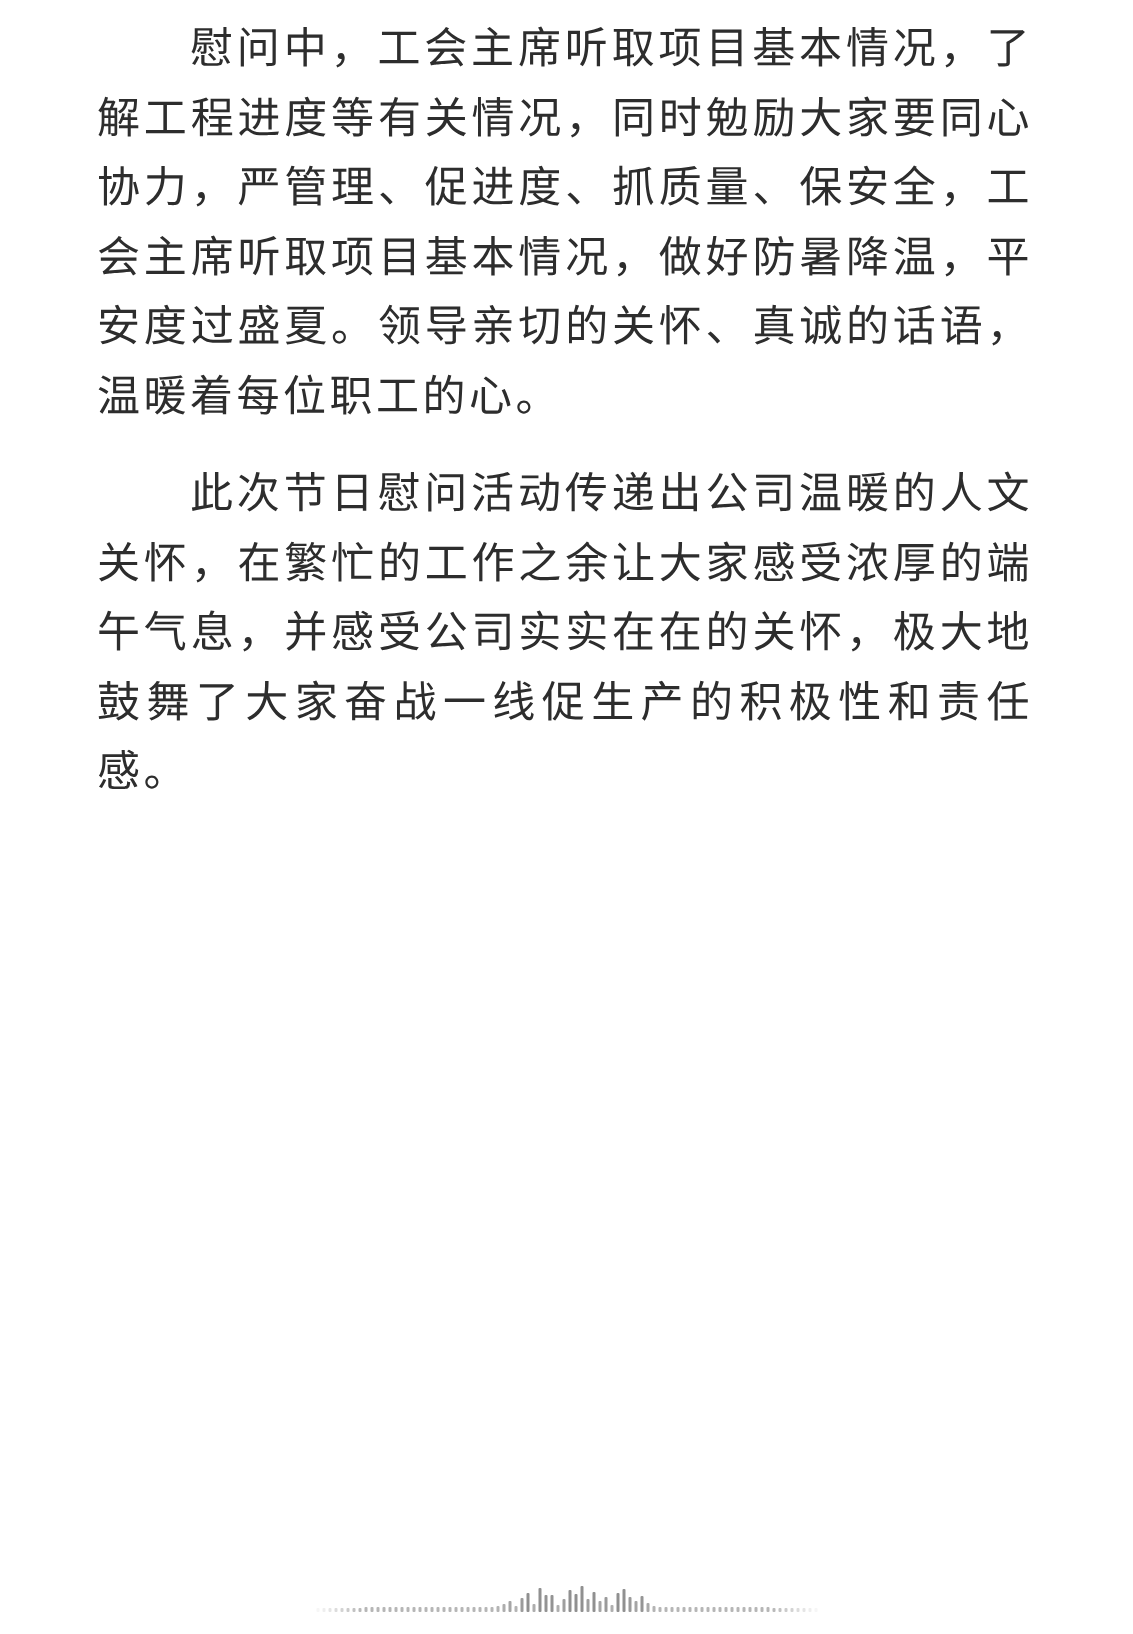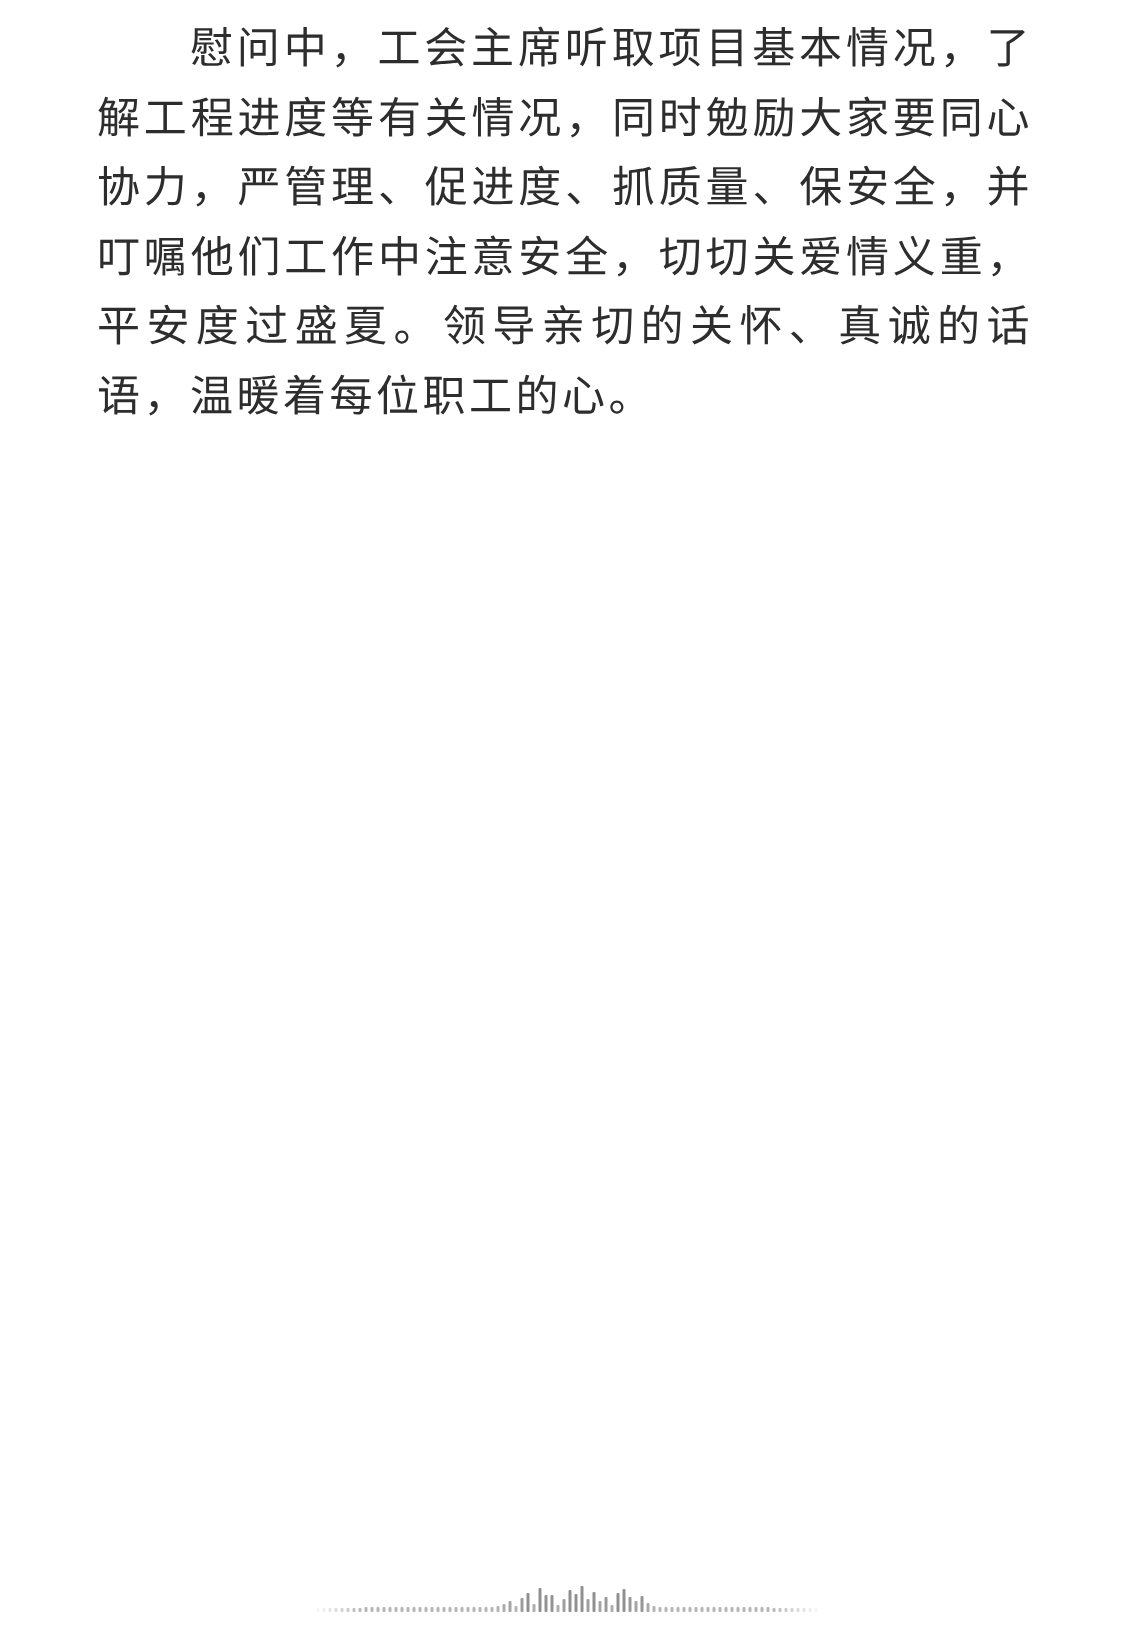--- a/index.html
+++ b/index.html
@@ -39,21 +39,22 @@
   }
   .wf-bar {
     flex: 0 0 auto;
     border-radius: 1px;
   }
 </style>
 </head>
 <body>
 
 <div class="article">
-  <p>慰问中，工会主席听取项目基本情况，了解工程进度等有关情况，同时勉励大家要同心协力，严管理、促进度、抓质量、保安全，并叮嘱他们工作中注意安全，切切关爱情义重，平安度过盛夏。领导亲切的关怀、真诚的话语，温暖着每位职工的心。</p>
+  <p>慰问中，工会主席听取项目基本情况，了解工程进度等有关情况，同时勉励大家要同心协力，严管理、促进度、抓质量、保安全，工会主席听取项目基本情况，做好防暑降温，平安度过盛夏。领导亲切的关怀、真诚的话语，温暖着每位职工的心。</p>
+  <p>此次节日慰问活动传递出公司温暖的人文关怀，在繁忙的工作之余让大家感受浓厚的端午气息，并感受公司实实在在的关怀，极大地鼓舞了大家奋战一线促生产的积极性和责任感。</p>
 </div>
 
 <div class="waveform">
     <div class="wf-bar" style="width: 3px; height: 4px; margin-right: 3px; background: rgb(125, 125, 125); opacity: 0.07;"></div>
     <div class="wf-bar" style="width: 3px; height: 4px; margin-right: 3px; background: rgb(125, 125, 125); opacity: 0.13;"></div>
     <div class="wf-bar" style="width: 3px; height: 4px; margin-right: 3px; background: rgb(125, 125, 125); opacity: 0.2;"></div>
     <div class="wf-bar" style="width: 3px; height: 4px; margin-right: 3px; background: rgb(125, 125, 125); opacity: 0.27;"></div>
     <div class="wf-bar" style="width: 3px; height: 4px; margin-right: 3px; background: rgb(125, 125, 125); opacity: 0.34;"></div>
     <div class="wf-bar" style="width: 3px; height: 4px; margin-right: 3px; background: rgb(125, 125, 125); opacity: 0.4;"></div>
     <div class="wf-bar" style="width: 3px; height: 4px; margin-right: 3px; background: rgb(125, 125, 125); opacity: 0.47;"></div>

